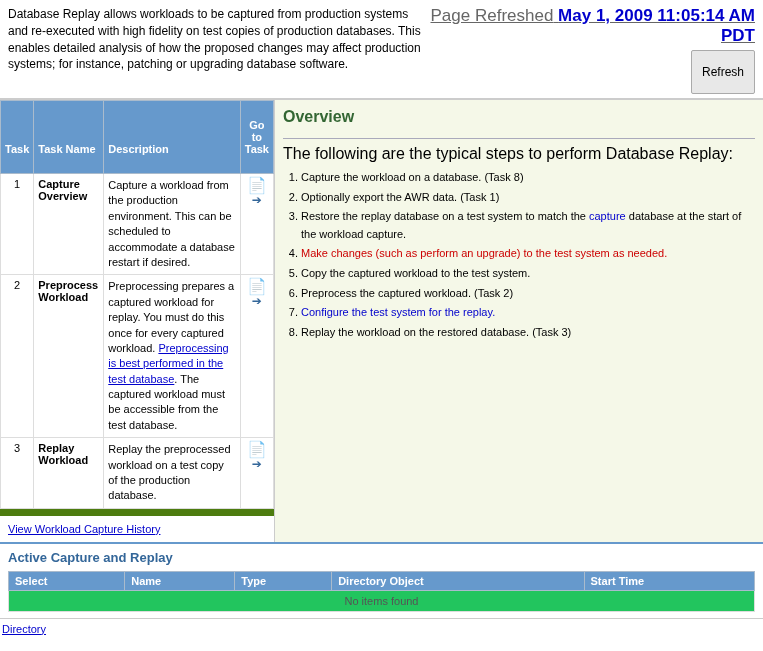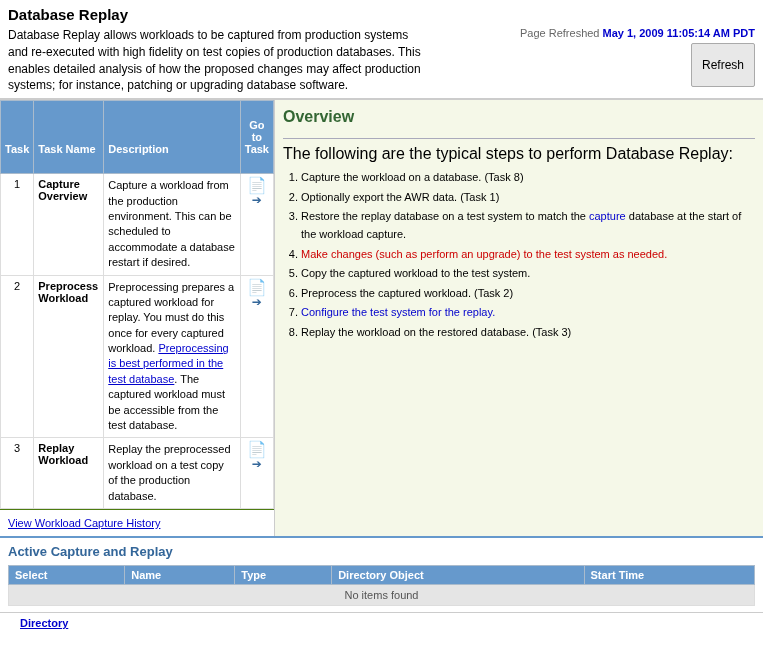--- a/index.html
+++ b/index.html
@@ -34,23 +34,24 @@
       max-width: 420px;
       line-height: 1.4;
     }
     .header-right {
       display: flex;
       flex-direction: column;
       align-items: flex-end;
       gap: 4px;
     }
     .refresh-info {
-      font-size: 11px;
+      font-size: 17px;
       color: #666;
       text-align: right;
+      text-decoration: underline;
     }
     .refresh-info strong {
       color: #0000cc;
     }
     .refresh-button {
       background: #e8e8e8;
       border: 1px solid #aaa;
       padding: 14px 10px;
       font-size: 12px;
       cursor: pointer;
@@ -135,21 +136,21 @@
     }
     .goto-arrow-icon {
       font-size: 12px;
       color: #336699;
       line-height: 1;
     }
 
     
     .workload-history-link {
       padding: 6px 8px;
-      border-top: 1px solid #4d7c0f;
+      border-top: 7px solid #4d7c0f;
     }
     .workload-history-link a {
       color: #0000cc;
       font-size: 11px;
       text-decoration: underline;
     }
 
     
     .right-panel {
       flex: 1;
@@ -207,47 +208,45 @@
     }
     .capture-table thead th {
       color: #fff;
       font-weight: bold;
       font-size: 11px;
       padding: 3px 6px;
       text-align: left;
       border: 1px solid #aabbcc;
     }
     .capture-table tbody tr {
-      background: #e5e5e5;
+      background: #22c55e;
     }
     .capture-table tbody td {
       padding: 4px 6px;
       font-size: 11px;
       border: 1px solid #ddd;
       text-align: center;
       color: #555;
     }
 
     
     .bottom-info {
-      padding: 4px 20px;
+      padding: 4px 2px;
       font-size: 11px;
       color: #666;
       border-top: 1px solid #ccc;
-      font-weight: bold;
     }
     .bottom-info a {
       color: #0000cc;
     }
   </style>
 </head>
 <body>
 
 <div class="page-header">
-  <div class="page-title">Database Replay</div>
   <div class="header-row">
     <div class="page-description">
       Database Replay allows workloads to be captured from production systems and re-executed with high fidelity on test copies of production databases. This enables detailed analysis of how the proposed changes may affect production systems; for instance, patching or upgrading database software.
     </div>
     <div class="header-right">
       <div class="refresh-info">
         <span>Page Refreshed</span> <strong>May 1, 2009 11:05:14 AM PDT</strong>
       </div>
       <button class="refresh-button">Refresh</button>
     </div>

